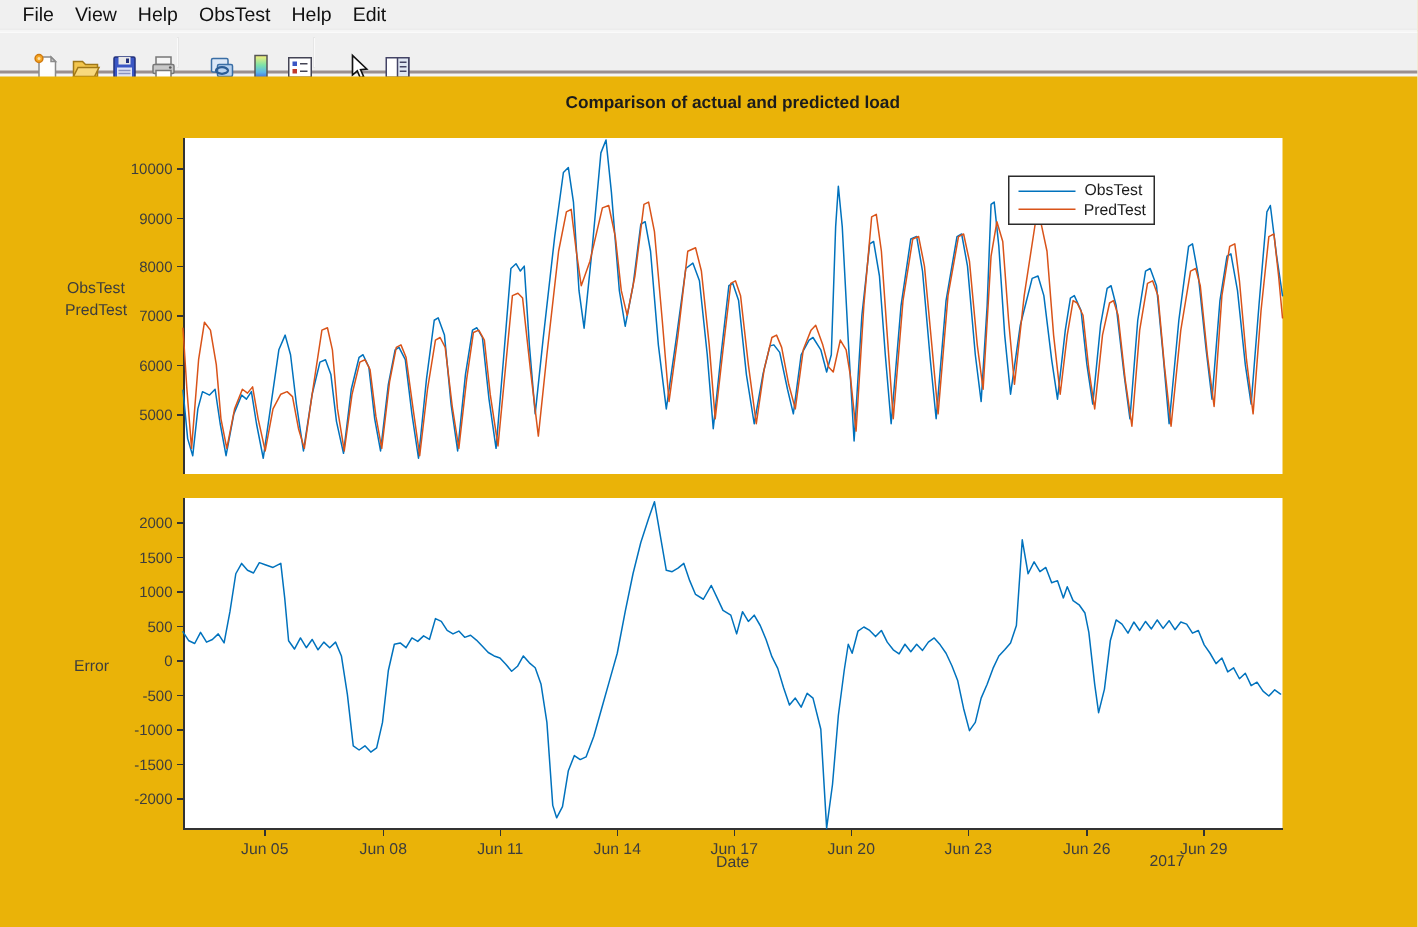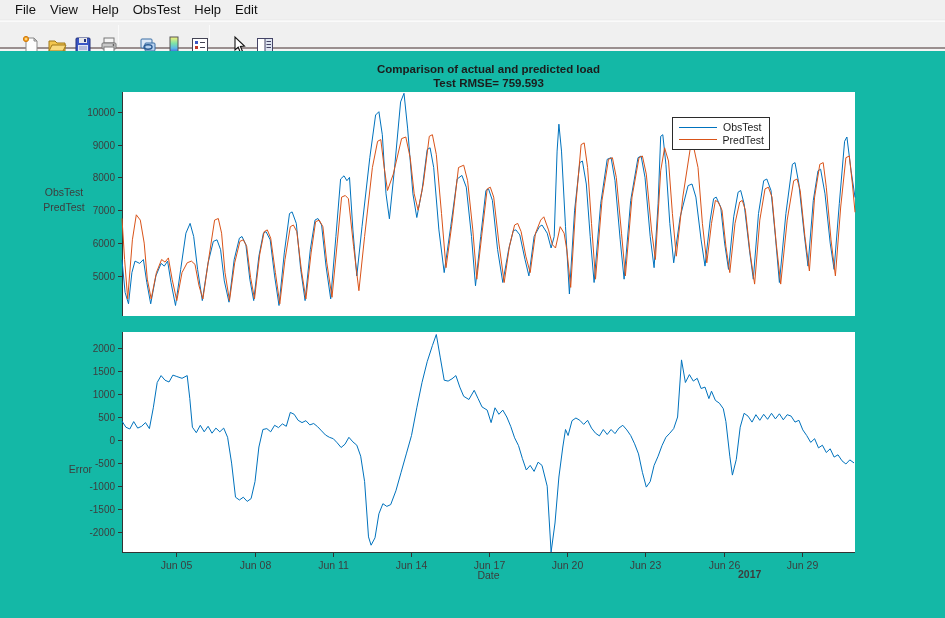--- a/index.html
+++ b/index.html
@@ -13,40 +13,40 @@
   .menu-item { font-size:13px; color:#111; padding:2px 7px; cursor:default; }
 
   .toolbar { position:absolute; left:0; top:21px; width:945px; height:28px;
     background:#f0f0f0; display:flex; align-items:center; padding-left:8px;
     border-top:1px solid #fafafa; border-bottom:2px solid #9a8f8f; }
   .tool-btn { width:26px; height:24px; display:flex; align-items:center;
     justify-content:center; border:1px solid transparent; border-radius:2px; }
   .tool-sep { width:1px; height:20px; background:#b5b5b5; margin:0 6px;
     border-right:1px solid #fafafa; }
 
-  .canvas { position:absolute; left:0; top:51px; width:945px; height:567px; background:#14b8a6; }
+  .canvas { position:absolute; left:0; top:51px; width:945px; height:567px; background:#eab308; }
 
   .fig-title { position:absolute; left:122px; top:11px; width:733px; text-align:center;
     color:#1c1c1c; font-weight:bold; font-size:11.5px; line-height:14px; }
 
   .plot-bg { position:absolute; background:#ffffff; }
   #bg1 { left:122px; top:41px; width:733px; height:224px; }
   #bg2 { left:122px; top:281px; width:733px; height:221px; }
 
   svg { overflow:visible; position:absolute; }
   #chart1 { left:122px; top:41px; }
   #chart2 { left:122px; top:281px; }
 
   .ylab { position:absolute; color:#3d3d3d; font-size:10.5px; text-align:center; }
   #ylab1 { left:30px; top:134px; width:68px; line-height:15px; }
-  #ylab2 { left:30px; top:387px; width:62px; text-align:right;margin-top:25px; }
+  #ylab2 { left:30px; top:387px; width:62px; text-align:center; }
 
   .xlab { position:absolute; color:#3d3d3d; font-size:10.5px; }
   #xlab-date { left:122px; top:518px; width:733px; text-align:center; }
-  #xlab-year { left:738px; top:517px; width:148px; text-align:left;font-weight:bold; }
+  #xlab-year { left:704px; top:517px; width:148px; text-align:center; }
 
   .legend { position:absolute; left:672px; top:66px; width:98px; height:33px;
     background:#ffffff; border:1px solid #2b2b2b; padding:3px 5px 3px 6px;
     display:flex; flex-direction:column; justify-content:space-around; }
   .legend-row { display:flex; align-items:center; height:13px; }
   .legend-line { width:38px; height:0; border-top:1.5px solid #000; margin-right:6px; }
   .legend-text { font-size:10.5px; color:#1c1c1c; }
 </style>
 </head>
 <body>
@@ -157,21 +157,20 @@
         <line x1="11.5" y1="12.5" x2="16" y2="12.5" stroke="#446"></line>
       </svg>
         </span>
     </div>
   </div>
 
   <div class="canvas">
 
     <div class="fig-title">
       <div>Comparison of actual and predicted load</div>
-      <div>Test RMSE= 759.593</div>
     </div>
 
     <div class="plot-bg" id="bg1"></div>
     <div class="plot-bg" id="bg2"></div>
 
     <div class="ylab" id="ylab1">
       <div>ObsTest</div>
       <div>PredTest</div>
     </div>
     <div class="ylab" id="ylab2">Error</div>

